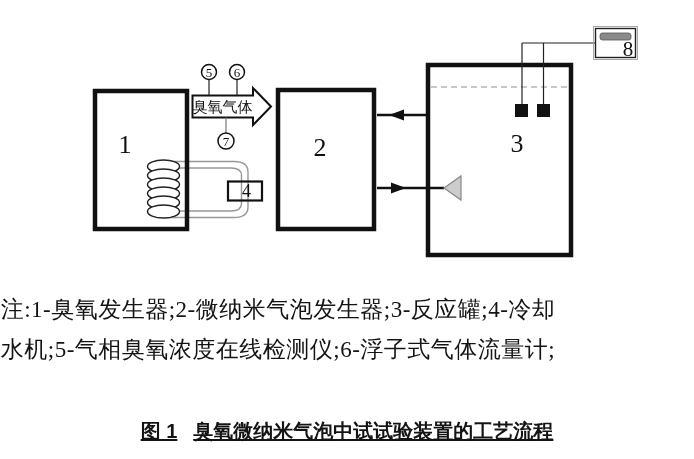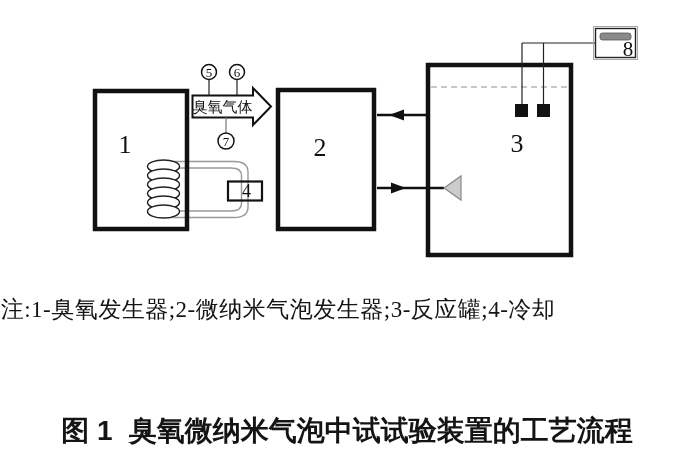--- a/index.html
+++ b/index.html
@@ -23,25 +23,26 @@
     position:absolute;left:0;top:290px;width:556px;
     text-align:center;
     font-size:23px;line-height:40px;
     letter-spacing:0.5px;
     color:#141414;
   }
   .note-line{white-space:nowrap;}
   .caption{
     position:absolute;left:0;top:412px;width:694px;
     text-align:center;
-    font-size:28px;line-height:38px;
+    font-size:20px;line-height:38px;
     font-weight:700;
     font-family:"Liberation Sans","DejaVu Sans",sans-serif;
     color:#141414;
     white-space:nowrap;
+    text-decoration:underline;
   }
   .caption .fig-label{margin-right:16px;}
 </style>
 </head>
 <body>
 
 <div class="page">
 
   <div class="diagram-wrap">
     <svg width="694" height="292" viewBox="0 0 694 292">
@@ -122,19 +123,20 @@
       </g>
 
       <text class="box-label" x="125" y="153" text-anchor="middle">1</text>
       <text class="box-label" x="320" y="156" text-anchor="middle">2</text>
       <text class="box-label" x="517" y="152" text-anchor="middle">3</text>
     </svg>
   </div>
 
   <div class="notes">
     <div class="note-line">注:1-臭氧发生器;2-微纳米气泡发生器;3-反应罐;4-冷却</div>
+    <div class="note-line">水机;5-气相臭氧浓度在线检测仪;6-浮子式气体流量计;</div>
   </div>
 
   <div class="caption">
     <span class="fig-label">图 1</span><span>臭氧微纳米气泡中试试验装置的工艺流程</span>
   </div>
 
 </div>
 
 </body></html>

